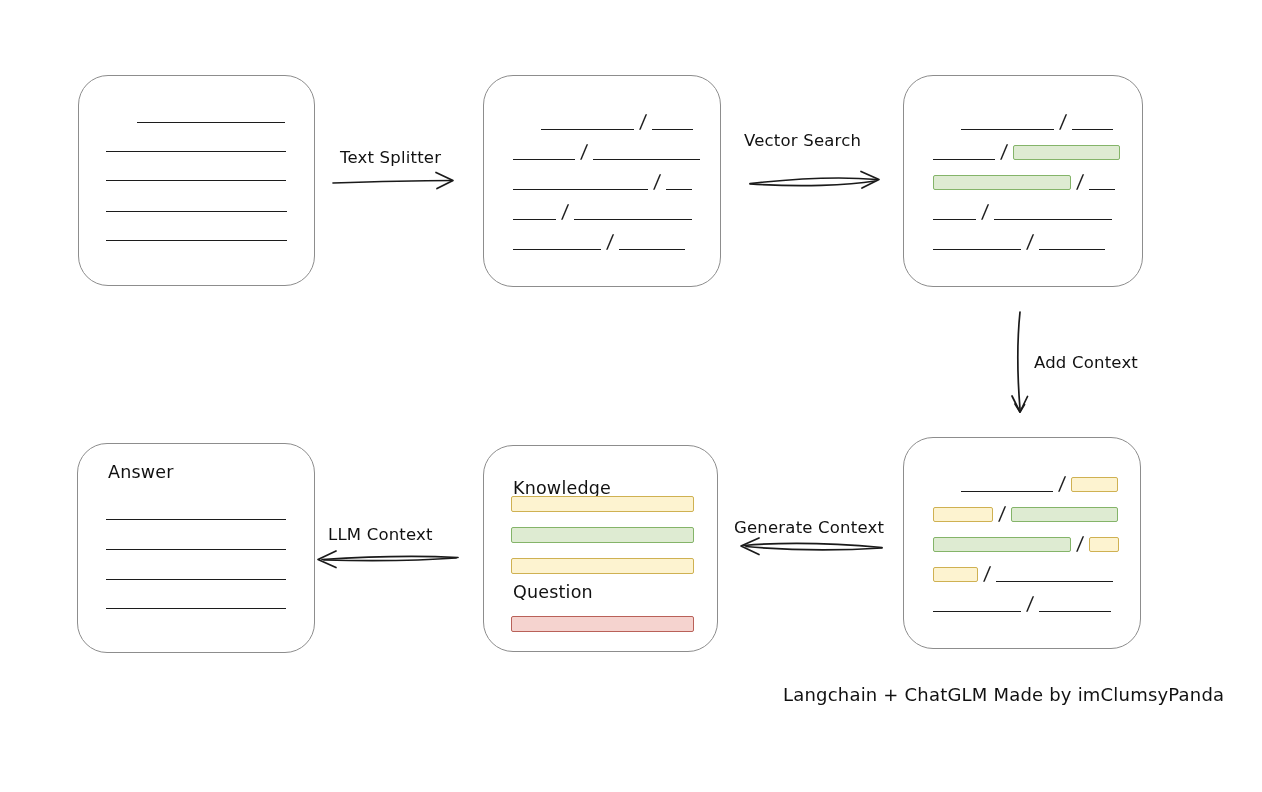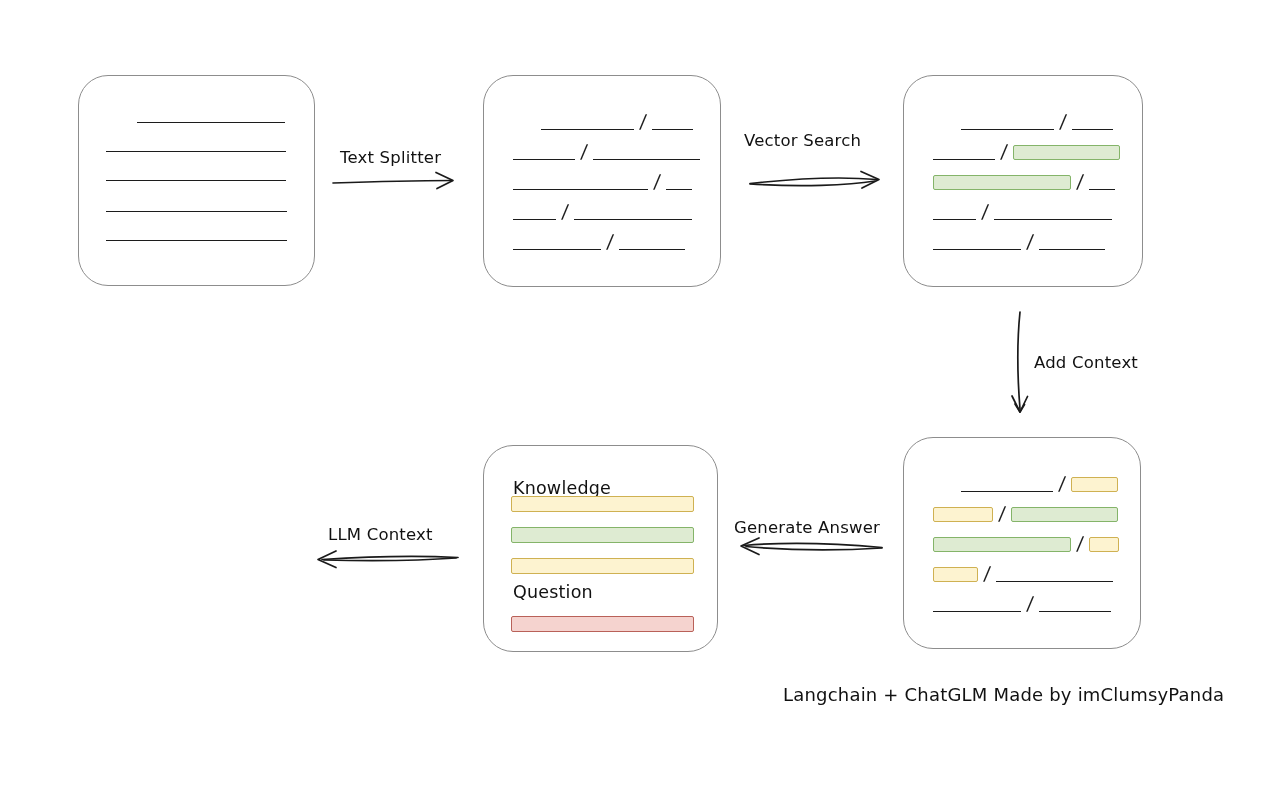--- a/index.html
+++ b/index.html
@@ -157,20 +157,29 @@
         <div class="bar yellow" style="width: 183px; height: 16px;"></div>
         <div class="bar green" style="width: 183px; height: 16px;"></div>
         <div class="bar yellow" style="width: 183px; height: 16px;"></div>
       </div>
     <div class="box-title" style="left:29px;top:136px;">Question</div>
     <div style="position:absolute;left:27px;top:170px;display:flex;flex-direction:column;">
         <div class="bar red" style="width: 183px; height: 16px;"></div>
       </div>
   </div>
 
+  <div class="sketch-box" style="left:77px;top:443px;width:238px;height:210px;">
+    <div class="box-title" style="left:30px;top:18px;">Answer</div>
+    <div>
+        <div class="pline" style="left: 28px; top: 75px; width: 180px;"></div>
+        <div class="pline" style="left: 28px; top: 105px; width: 180px;"></div>
+        <div class="pline" style="left: 28px; top: 135px; width: 180px;"></div>
+        <div class="pline" style="left: 28px; top: 164px; width: 180px;"></div>
+      </div>
+  </div>
 
   <svg id="arrow-layer" width="1262" height="792" viewBox="0 0 1262 792">
 
     <g>
       <path d="M333,183 C375,181.5 418,180.5 452,180.5"></path>
       <polyline points="436,172.5 453,180.5 437,188.5"></polyline>
     </g>
 
     <g>
       <path d="M750,183.5 C795,178.5 842,176.5 877,179.5"></path>
@@ -193,17 +202,17 @@
     <g>
       <path d="M458,557.5 C420,555.5 368,556.5 322,559.5"></path>
       <path d="M456,558 C422,560.5 372,561 324,560"></path>
       <polyline points="336,551 318,559.5 336,567.5"></polyline>
     </g>
   </svg>
 
   <div class="arrow-label" style="left:340px;top:148px;width:124px;">Text Splitter</div>
   <div class="arrow-label" style="left:744px;top:131px;width:136px;">Vector Search</div>
   <div class="arrow-label" style="left:1034px;top:353px;width:112px;text-align:left;">Add Context</div>
-  <div class="arrow-label" style="left:734px;top:518px;width:150px;">Generate Answer</div>
+  <div class="arrow-label" style="left:734px;top:518px;width:150px;">Generate Context</div>
   <div class="arrow-label" style="left:328px;top:525px;width:126px;">LLM Context</div>
 
   <div class="caption" style="left:783px;top:684px;width:392px;">Langchain + ChatGLM Made by imClumsyPanda</div>
 </div>
 
 </body></html>

